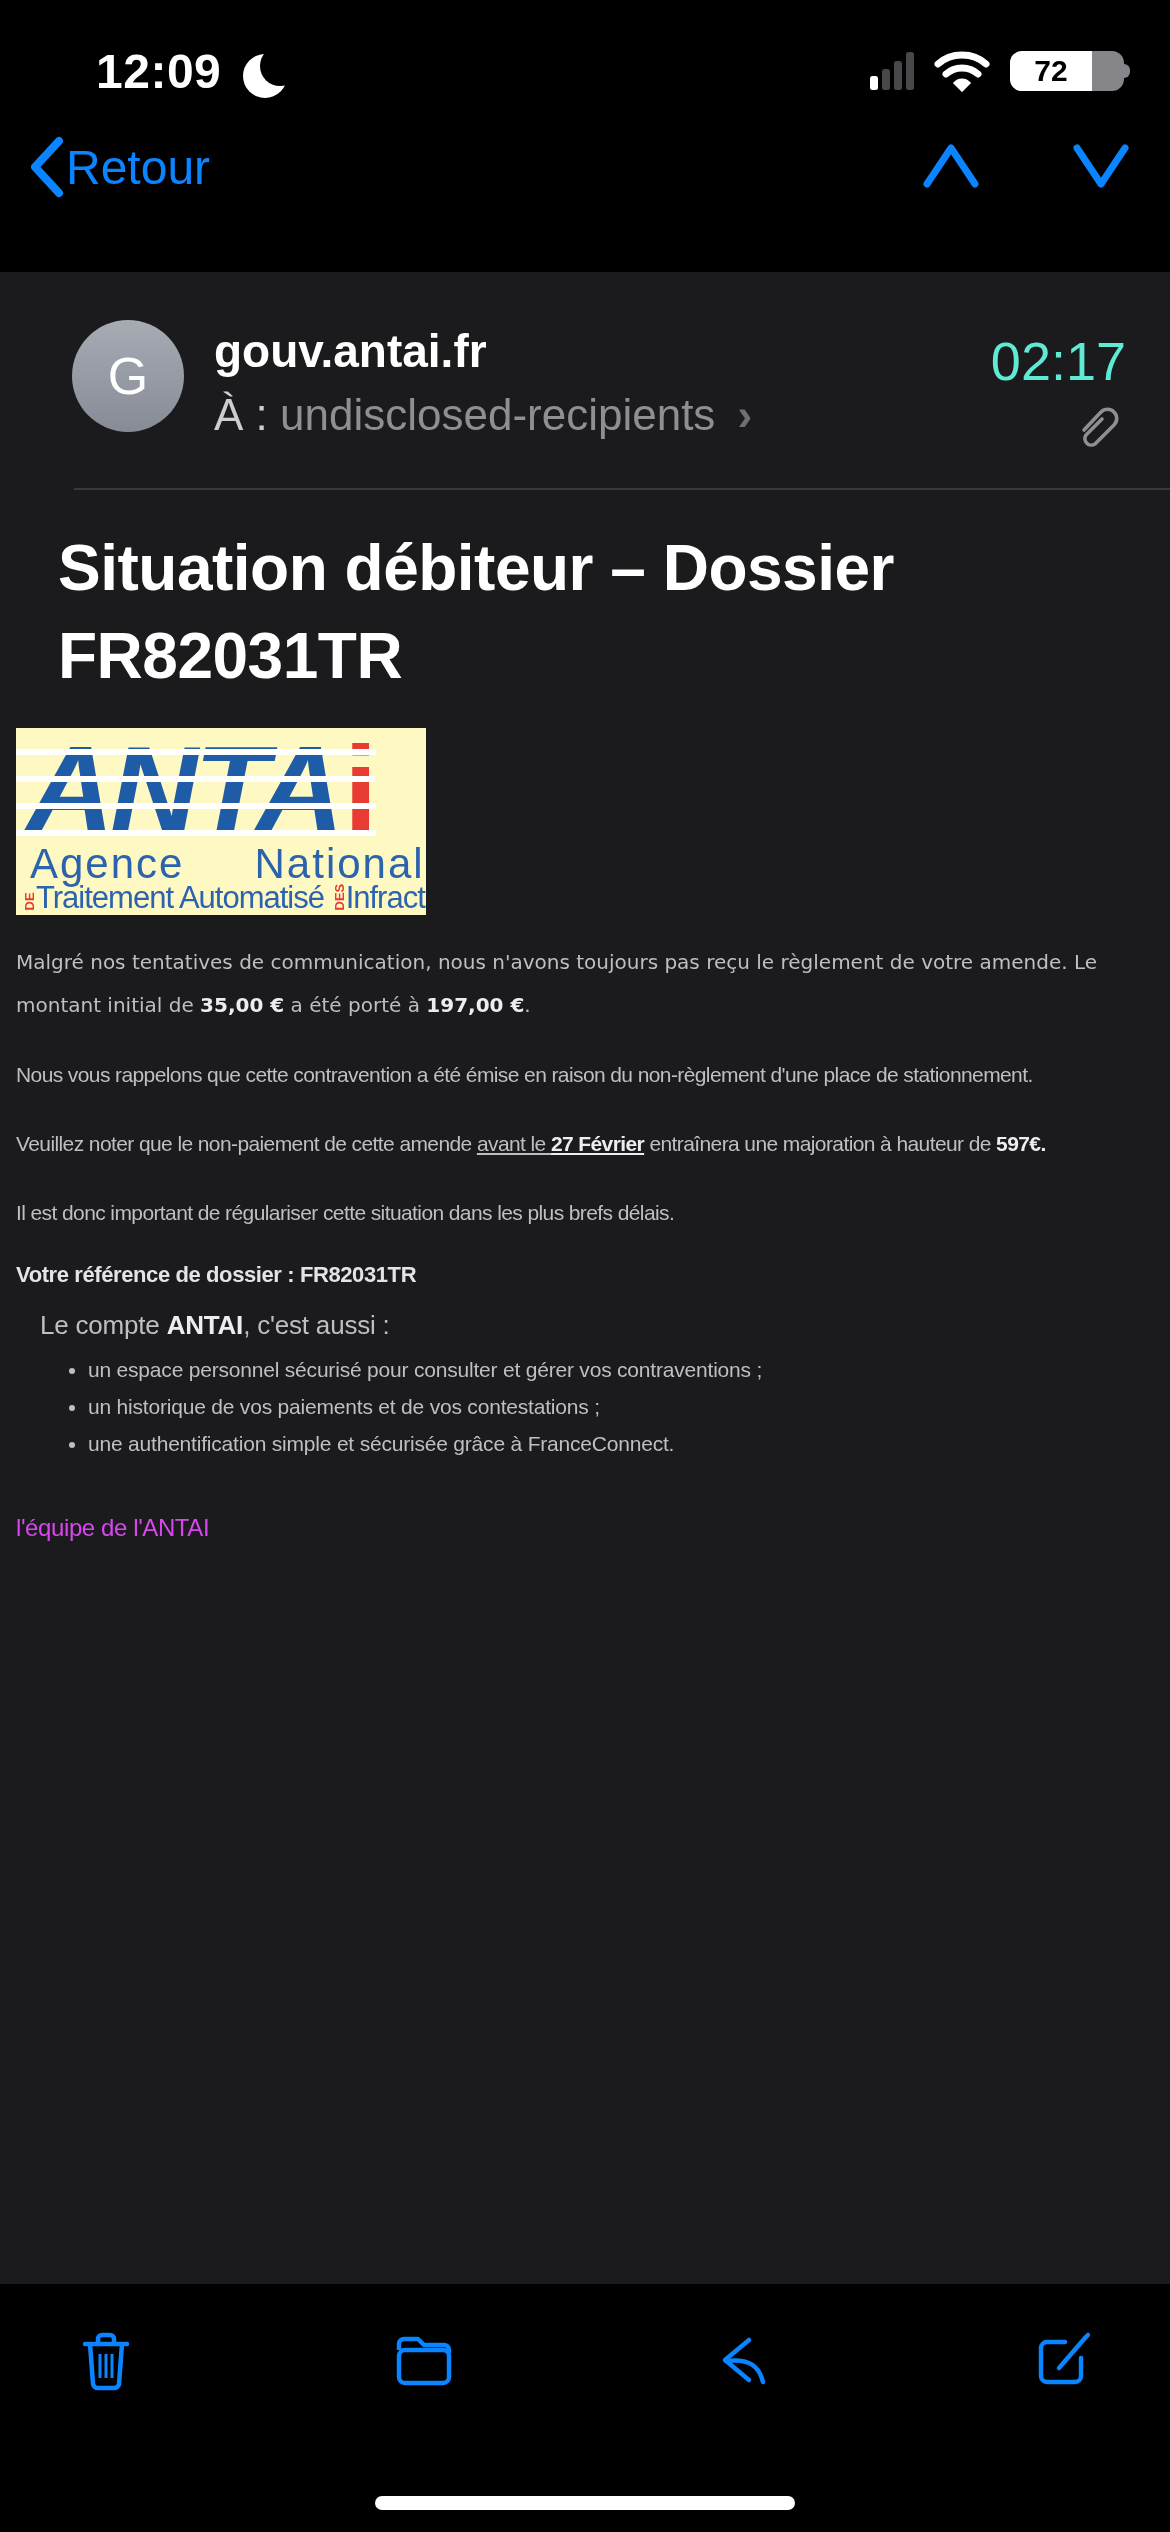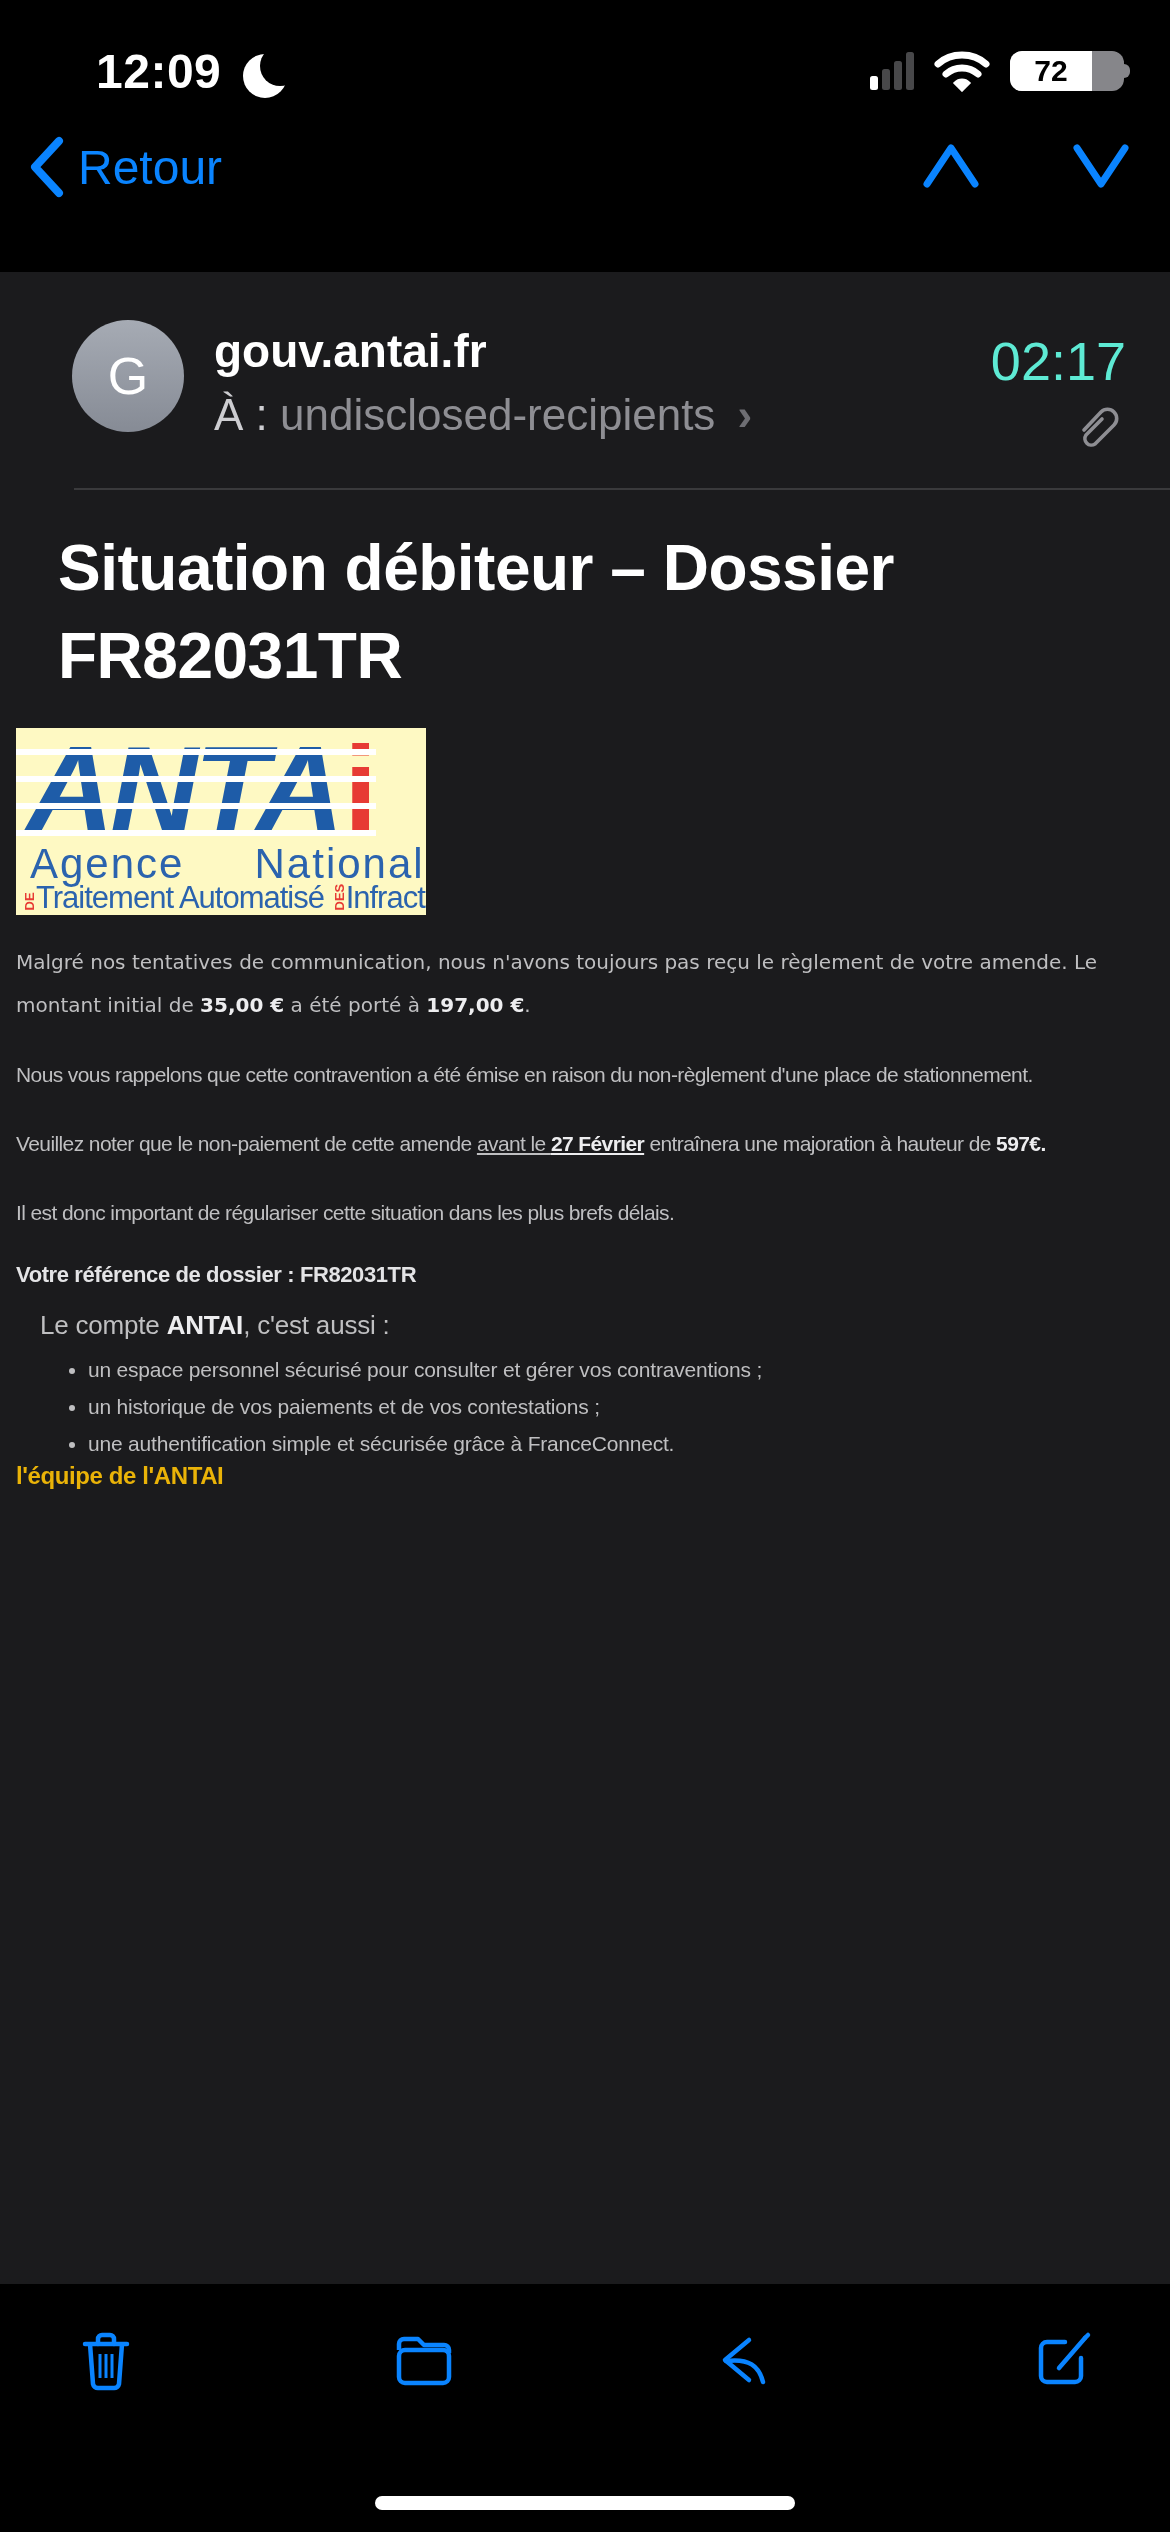--- a/index.html
+++ b/index.html
@@ -21,21 +21,21 @@
   .sig .s4{height:38px;}
   .battery{position:relative;width:128px;height:40px;}
   .bat-body{position:absolute;left:0;top:0;width:114px;height:40px;border-radius:12px;background:#86868A;overflow:hidden;}
   .bat-fill{position:absolute;left:0;top:0;height:40px;width:72%;background:#fff;}
   .bat-num{position:absolute;left:0;top:0;width:82px;height:40px;display:flex;align-items:center;justify-content:center;
            color:#000;font-size:30px;font-weight:700;border-radius:9px;}
   .bat-cap{position:absolute;right:8px;top:13px;width:6px;height:14px;border-radius:0 6px 6px 0;background:#86868A;}
 
   
   .navbar{position:absolute;top:110px;left:0;width:1170px;height:162px;background:#000;}
-  .back{position:absolute;left:28px;top:26px;display:flex;align-items:center;gap:14px;color:#0A84FF;cursor:pointer;}
+  .back{position:absolute;left:28px;top:26px;display:flex;align-items:center;gap:2px;color:#0A84FF;cursor:pointer;}
   .back-label{font-size:48px;color:#0A84FF;}
   .nav-chevrons{position:absolute;right:40px;top:30px;display:flex;gap:92px;}
   .chev{width:58px;height:52px;}
 
   
   .card{position:absolute;top:272px;left:0;width:1170px;height:2012px;background:#1B1B1D;}
 
   .ehead{position:relative;height:216px;}
   .avatar{position:absolute;left:72px;top:48px;width:112px;height:112px;border-radius:50%;
           background:linear-gradient(180deg,#A6ABB4 0%,#868B95 100%);
@@ -74,21 +74,21 @@
   .p.cond{font-size:21px;letter-spacing:-0.6px;}
   .p .b{font-weight:700;color:#EDEDEF;}
   .p .u{text-decoration:underline;}
   .ref{margin-top:28px;font-size:22px;font-weight:700;color:#E4E4E6;letter-spacing:-0.4px;}
   .cta-row{margin-top:62px;text-align:center;}
   .cta{color:#6466EB;font-size:27px;font-weight:700;text-decoration:underline;letter-spacing:-0.4px;cursor:pointer;}
   .account{margin:20px 0 0 24px;font-size:26px;color:#BFBFC1;letter-spacing:-0.2px;}
   .account .b{font-weight:700;color:#EDEDEF;}
   ul.blist{margin:10px 0 0 0;padding-left:72px;color:#BFBFC1;}
   ul.blist li{font-size:21px;line-height:37px;letter-spacing:-0.2px;}
-  .sig-line{font-size:24px;font-weight:700;color:#eab308;letter-spacing:-0.4px;}
+  .sig-line{margin-top:52px;font-size:24px;font-weight:400;color:#d946ef;letter-spacing:-0.4px;}
 
   
   .toolbar{position:absolute;left:0;bottom:0;width:1170px;height:248px;background:#000;}
   .tb-icon{position:absolute;top:44px;width:66px;height:66px;cursor:pointer;}
   .tb-trash{left:73px;}
   .tb-folder{left:391px;}
   .tb-reply{left:713px;}
   .tb-compose{left:1031px;}
   .home{position:absolute;left:375px;bottom:22px;width:420px;height:14px;border-radius:8px;background:#fff;}
 </style>

